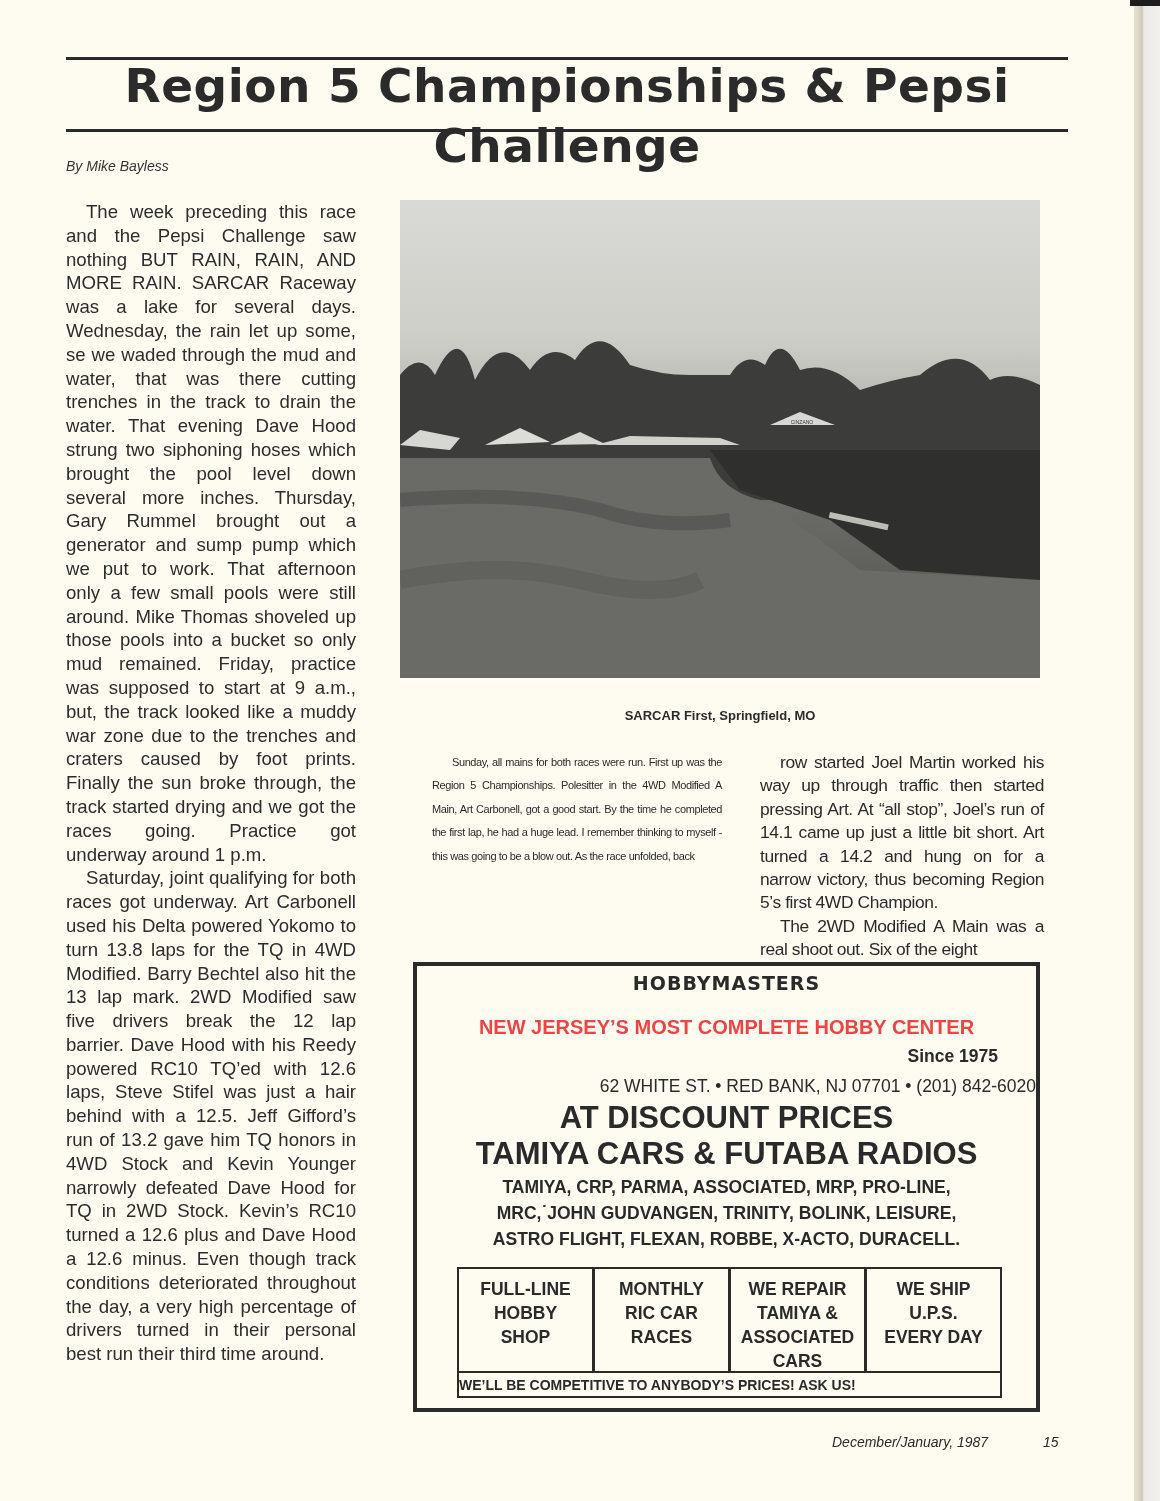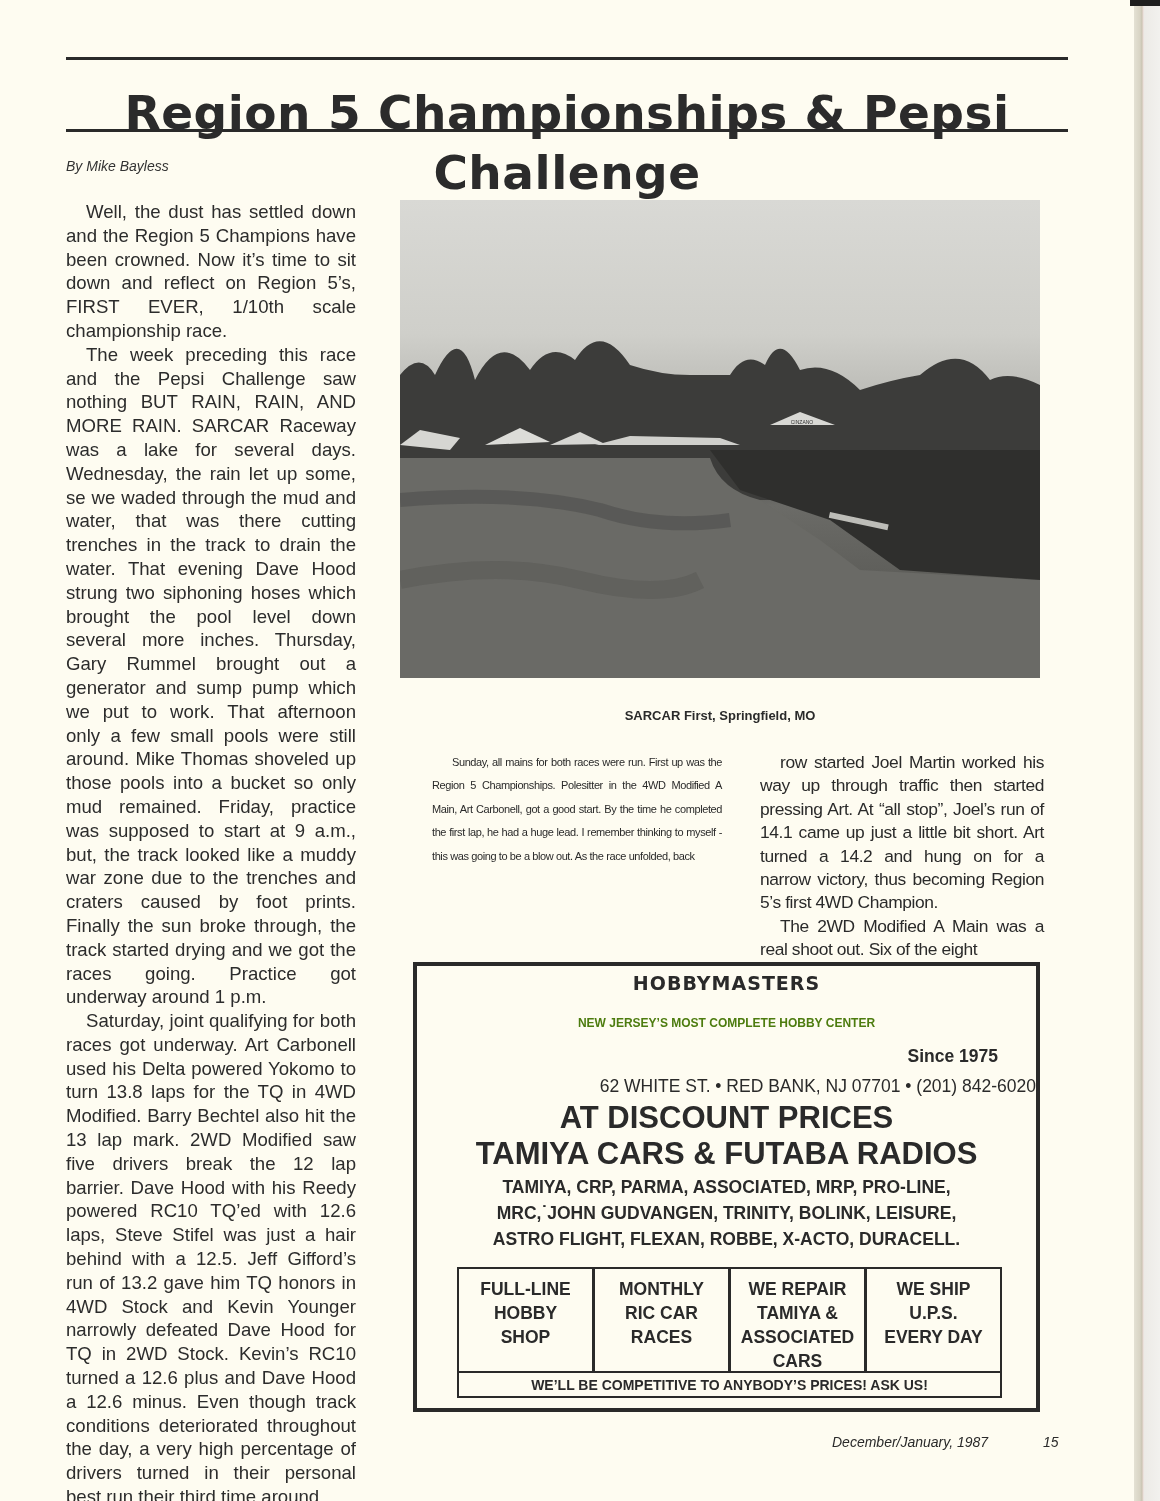--- a/index.html
+++ b/index.html
@@ -11,21 +11,21 @@
   }
   .page-edge {
     position: absolute; top: 0; right: 0; width: 26px; height: 1501px;
     background: linear-gradient(to right, #e4e1d4 0, #d8d4c4 6px, #c9c3b2 8px, #e9d8d2 9px, #eceae6 10px, #f2f1ee 26px);
   }
   .page-edge-top { position: absolute; top: 0; right: 0; width: 30px; height: 6px; background: #1e1e1e; }
   .rule { position: absolute; left: 66px; width: 1002px; height: 3px; background: #2a2a2a; }
   .rule.top { top: 57px; }
   .rule.bottom { top: 129px; }
   .title {
-    position: absolute; left: 66px; top: 83px; width: 1002px; text-align: center;
+    position: absolute; left: 66px; top: 56px; width: 1002px; text-align: center;
     font-family: "DejaVu Sans", sans-serif; font-weight: bold; font-size: 47px;
     letter-spacing: 0.5px; color: #2b2b2b; line-height: 60px;
   }
   .byline {
     position: absolute; left: 66px; top: 158px; font-style: italic; font-size: 14px; color: #333;
   }
   .col-left {
     position: absolute; left: 66px; top: 200px; width: 290px;
     font-size: 18.6px; line-height: 23.8px; text-align: justify; color: #2c2c2c;
   }
@@ -54,21 +54,21 @@
   .ad {
     position: absolute; left: 413px; top: 962px; width: 627px; height: 450px;
     border: 4px solid #2a2a2a; box-sizing: border-box; background: #fefcf1;
   }
   .ad-brand {
     position: absolute; left: 0; top: 6px; width: 100%; text-align: center;
     font-family: "DejaVu Sans", sans-serif; font-weight: bold; font-size: 19px; letter-spacing: 1px; color: #2a2a2a;
   }
   .ad-tagline {
     position: absolute; left: 0; top: 50px; width: 100%; text-align: center;
-    font-weight: bold; font-size: 12px; color: #4d7c0f;
+    font-weight: bold; font-size: 20px; color: #ef4444;
   }
   .ad-since {
     position: absolute; right: 38px; top: 80px; font-weight: bold; font-size: 17.5px; color: #2a2a2a;
   }
   .ad-address {
     position: absolute; left: 0; top: 110px; width: 100%; text-align: right;
     font-size: 17.5px; color: #2a2a2a;
   }
   .ad-headline {
     position: absolute; left: 0; top: 134px; width: 100%; text-align: center;
@@ -83,21 +83,21 @@
     border: 2px solid #2a2a2a; box-sizing: border-box;
   }
   .ad-cells { display: flex; }
   .ad-cell {
     flex: 1; text-align: center; font-weight: bold; font-size: 17.5px; line-height: 24px;
     padding: 8px 2px 4px; height: 102px; box-sizing: border-box; border-right: 3px solid #2a2a2a;
     white-space: pre-line; color: #2a2a2a;
   }
   .ad-cell:last-child { border-right: none; }
   .ad-footer {
-    border-top: 2px solid #2a2a2a; text-align: center; font-weight: bold; font-size: 14px;
+    border-top: 2px solid #2a2a2a; text-align: left; font-weight: bold; font-size: 14px;
     padding: 4px 0 3px; color: #2a2a2a;
   }
   .footer {
     position: absolute; left: 832px; top: 1434px; font-style: italic; font-size: 14px; color: #2a2a2a;
   }
   .page-num {
     position: absolute; left: 1043px; top: 1434px; font-style: italic; font-size: 14px; color: #2a2a2a;
   }
 </style>
 </head>
@@ -106,21 +106,20 @@
 <div class="page-edge"></div>
 <div class="page-edge-top"></div>
 
 <div class="rule top"></div>
 <h1 class="title" style="margin:0;">Region 5 Championships &amp; Pepsi Challenge</h1>
 <div class="rule bottom"></div>
 
 <div class="byline">By Mike Bayless</div>
 
 <div class="col-left">
-  <p>Well, the dust has settled down and the Region 5 Champions have been crowned. Now it’s time to sit down and reflect on Region 5’s, FIRST EVER, 1/10th scale championship race.</p>
   <p>The week preceding this race and the Pepsi Challenge saw nothing BUT RAIN, RAIN, AND MORE RAIN. SARCAR Raceway was a lake for several days. Wednesday, the rain let up some, se we waded through the mud and water, that was there cutting trenches in the track to drain the water. That evening Dave Hood strung two siphoning hoses which brought the pool level down several more inches. Thursday, Gary Rummel brought out a generator and sump pump which we put to work. That afternoon only a few small pools were still around. Mike Thomas shoveled up those pools into a bucket so only mud remained. Friday, practice was supposed to start at 9 a.m., but, the track looked like a muddy war zone due to the trenches and craters caused by foot prints. Finally the sun broke through, the track started drying and we got the races going. Practice got underway around 1 p.m.</p>
   <p>Saturday, joint qualifying for both races got underway. Art Carbonell used his Delta powered Yokomo to turn 13.8 laps for the TQ in 4WD Modified. Barry Bechtel also hit the 13 lap mark. 2WD Modified saw five drivers break the 12 lap barrier. Dave Hood with his Reedy powered RC10 TQ’ed with 12.6 laps, Steve Stifel was just a hair behind with a 12.5. Jeff Gifford’s run of 13.2 gave him TQ honors in 4WD Stock and Kevin Younger narrowly defeated Dave Hood for TQ in 2WD Stock. Kevin’s RC10 turned a 12.6 plus and Dave Hood a 12.6 minus. Even though track conditions deteriorated throughout the day, a very high percentage of drivers turned in their personal best run their third time around.</p>
 </div>
 
 <div class="photo">
   <svg width="640" height="478" viewBox="0 0 640 478">
 
     <path d="M0 175 Q20 150 35 175 Q60 120 75 180 Q100 130 130 170 Q150 140 175 160 Q200 120 230 165 Q260 175 290 175 L330 175 Q345 150 365 165 Q380 130 400 170 Q430 160 460 190 Q490 180 520 175 Q560 140 590 180 Q610 170 640 185 L640 300 L0 300 Z" fill="#3c3c3a"></path>
 
     <path d="M0 245 L20 230 L60 238 L50 250 Z" fill="#d6d6d2"></path>

